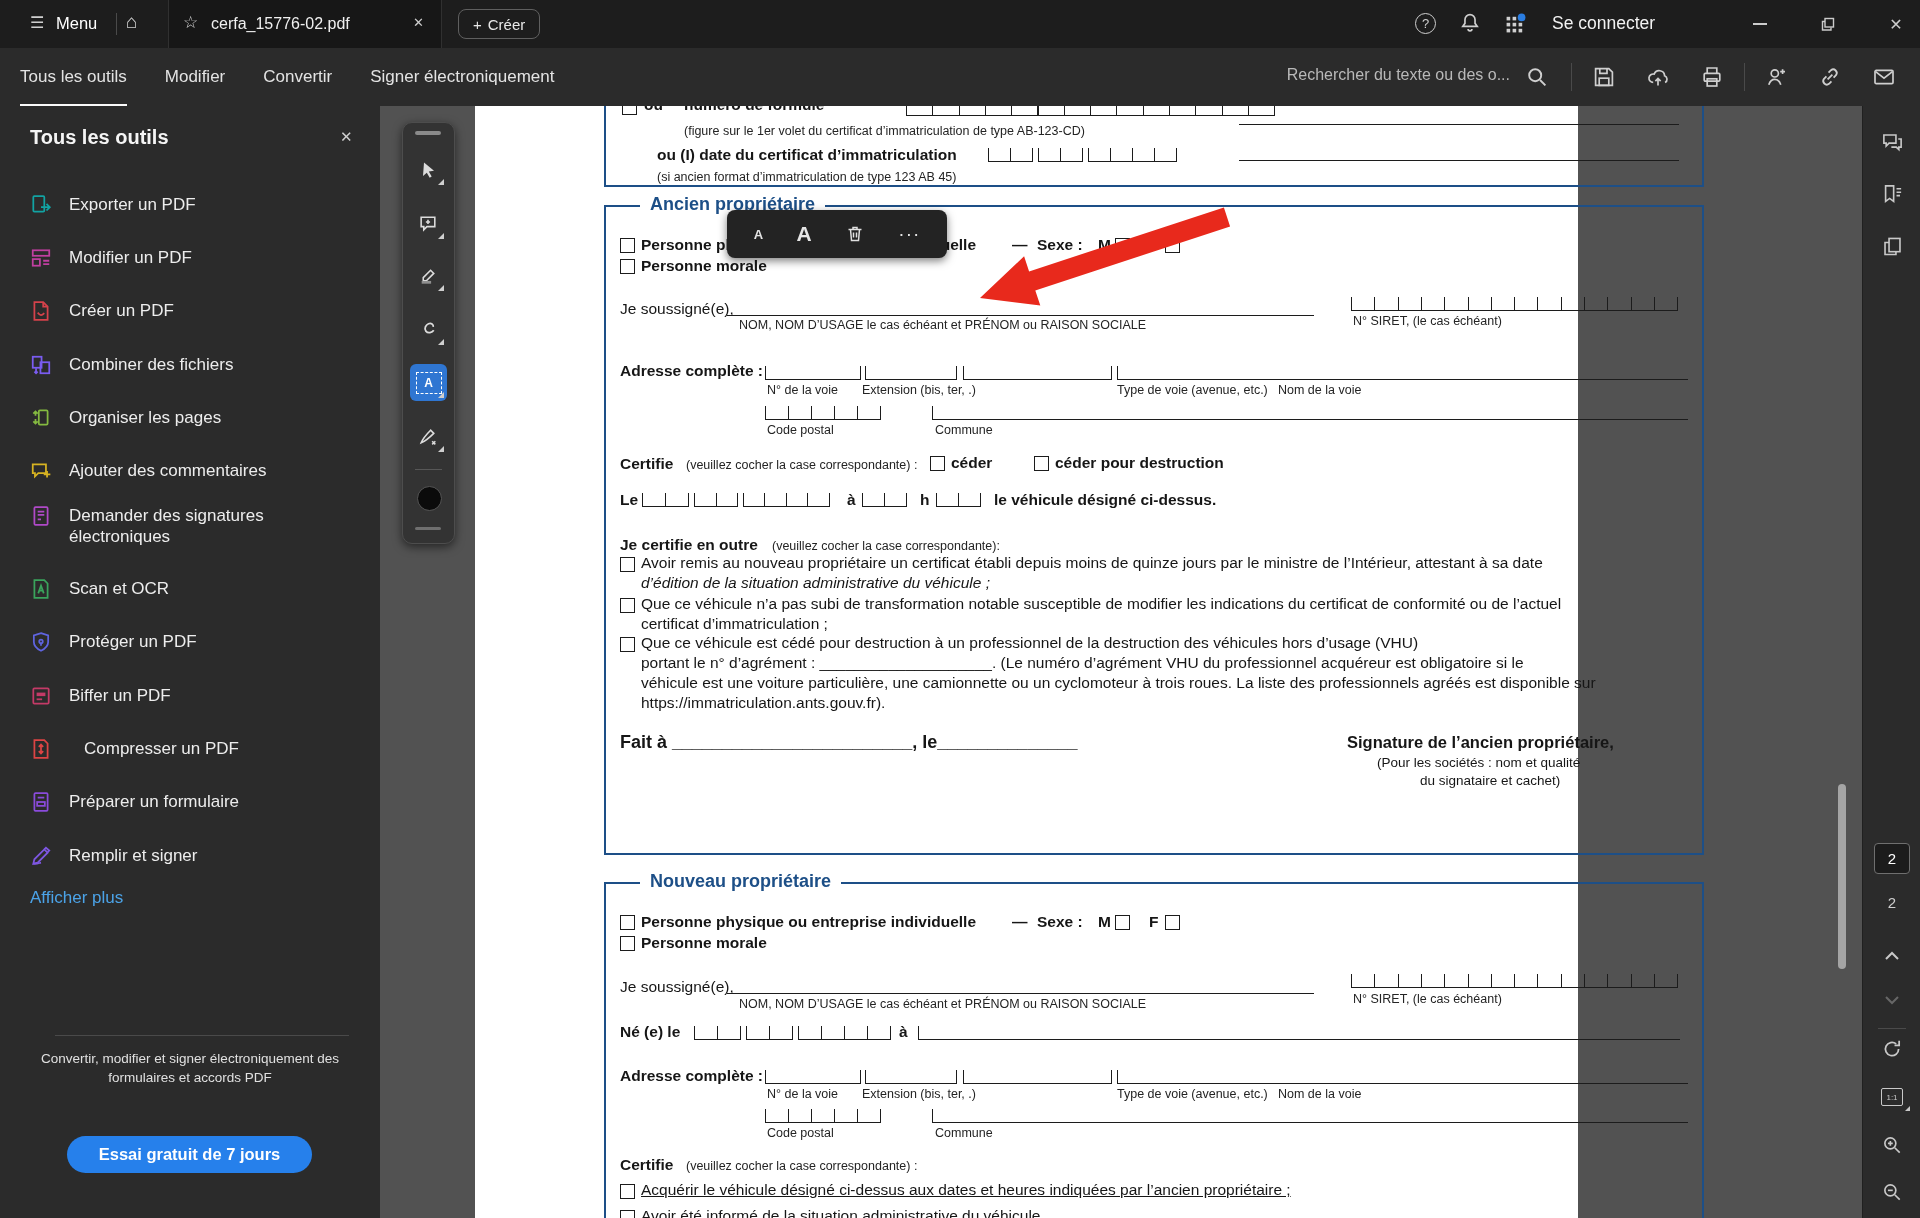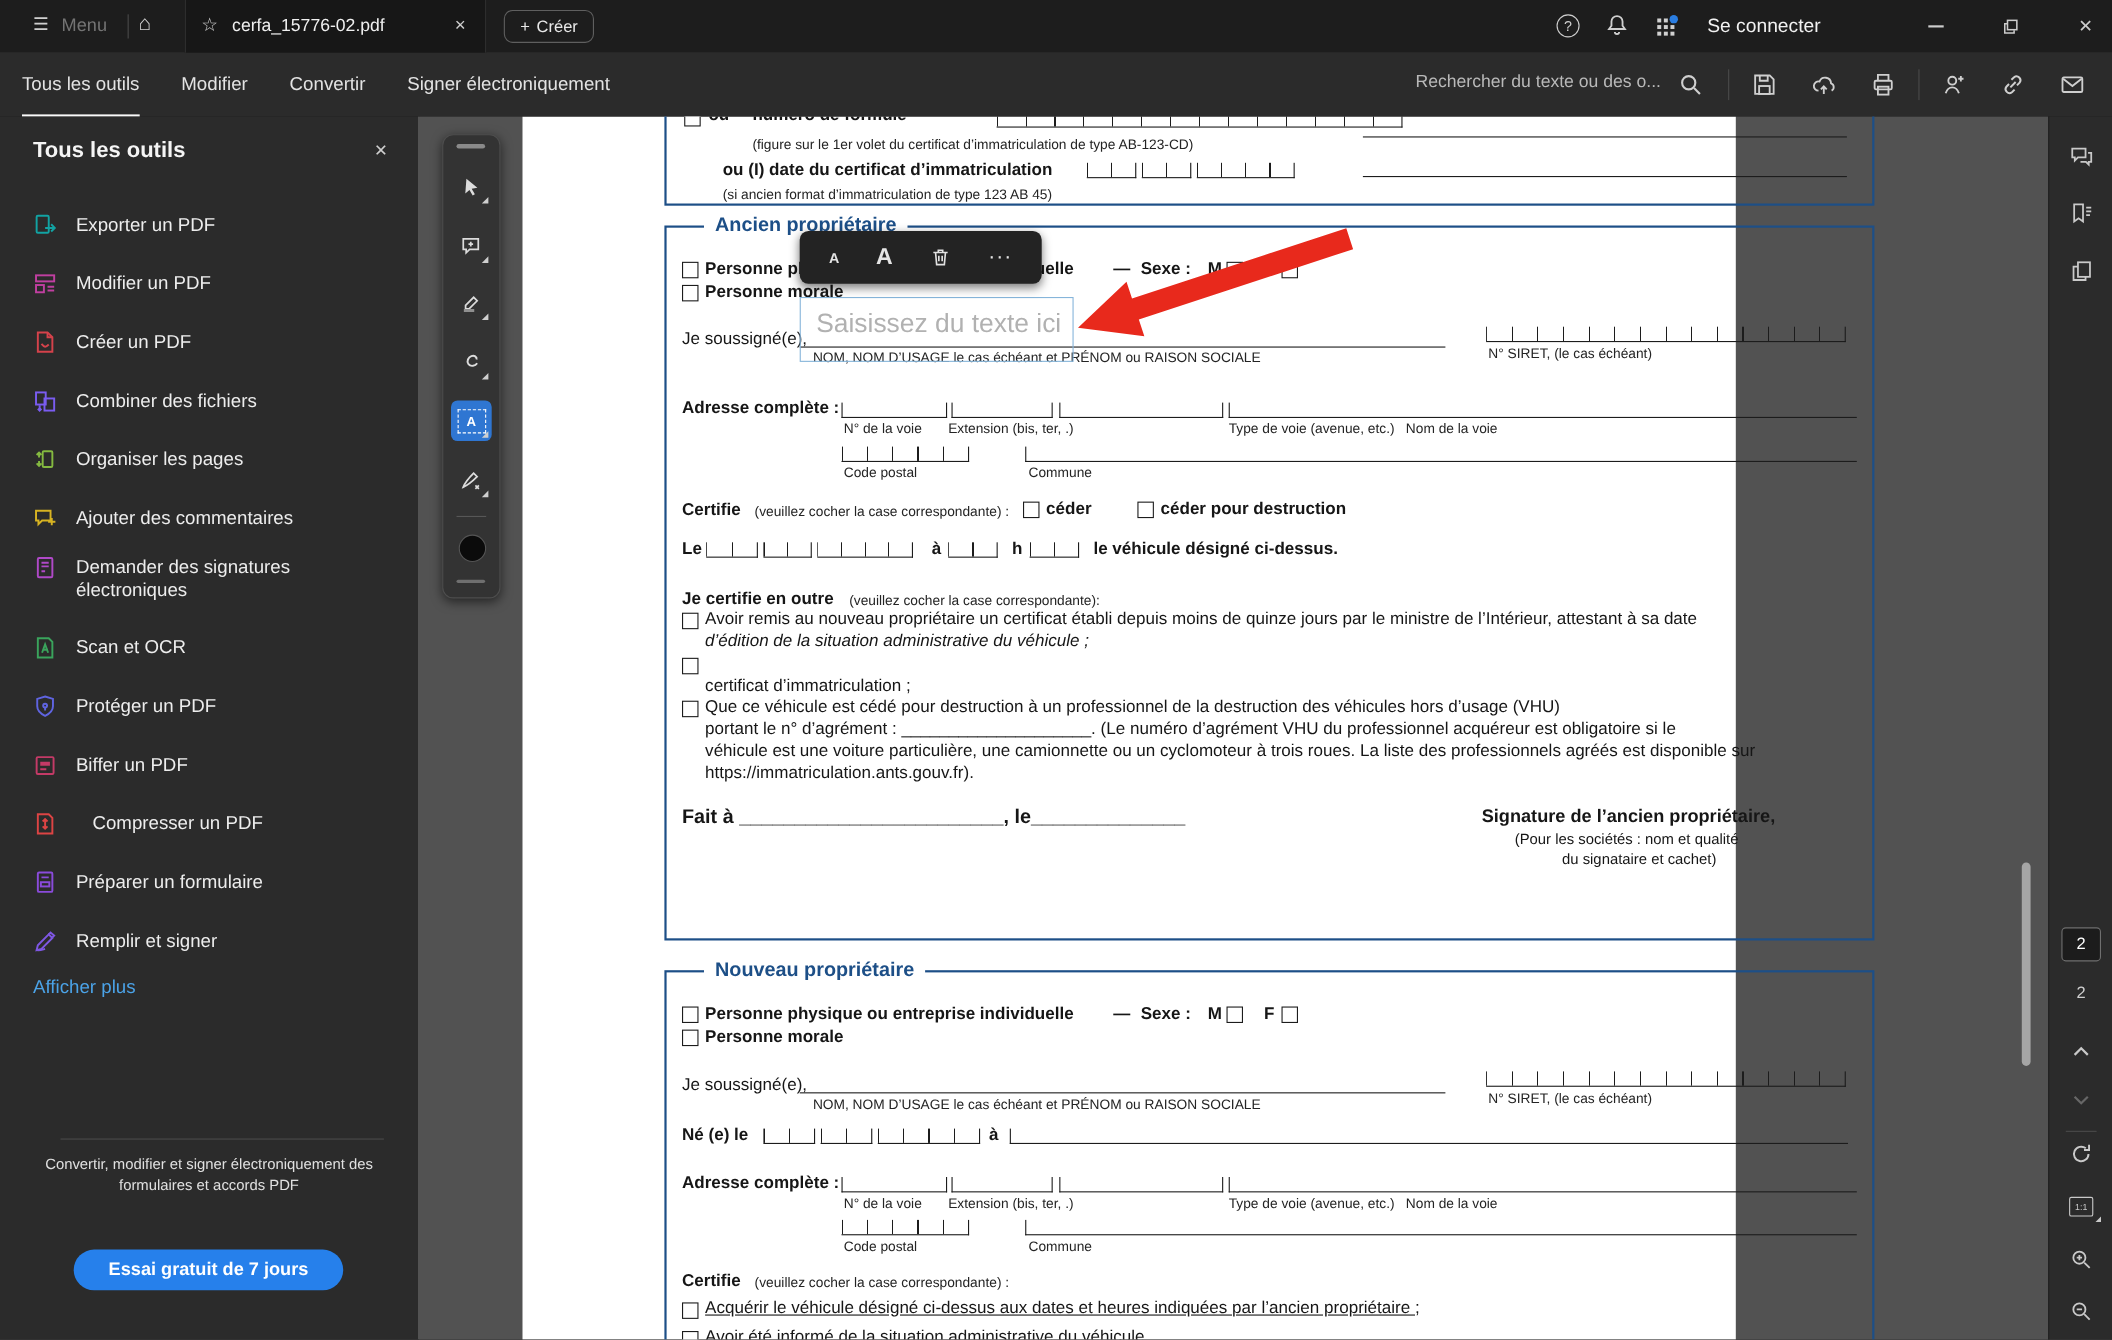--- a/index.html
+++ b/index.html
@@ -66,21 +66,21 @@
   #scrollthumb{left:1458px;top:678px;width:8px;height:185px;background:#a5a5a5;border-radius:4px;}
   .fit-drop::after{content:"";position:absolute;right:-6px;bottom:-2px;border-left:5px solid transparent;border-bottom:5px solid #c9c9c9;}
 </style>
 </head>
 <body>
 
 <div id="app">
 
   <div id="titlebar" class="a">
     <div class="a tb-ic" style="left:30px;top:15px;font-size:16px;">☰</div>
-    <div class="a" style="left:56px;top:14px;font-size:16.5px;color:#737373;">Menu</div>
+    <div class="a" style="left:56px;top:14px;font-size:16.5px;color:#ffffff;">Menu</div>
     <div class="vdiv" style="left:116px;top:13px;height:22px;"></div>
     <div class="a tb-ic" style="left:126px;top:12px;font-size:19px;">⌂</div>
     <div id="doc-tab" class="a">
       <div class="a tb-ic" style="left:14px;top:14px;">☆</div>
       <div class="a" style="left:42px;top:15px;font-size:16px;color:#f0f0f0;">cerfa_15776-02.pdf</div>
       <div class="a tb-ic" style="left:244px;top:16px;font-size:13px;">✕</div>
     </div>
     <div id="create-btn" class="a">
       <span>+</span>
       <span>Créer</span>
@@ -387,20 +387,21 @@
         <div class="ft fb" style="left:388px;top:284px;">le véhicule désigné ci-dessus.</div>
 
         <div class="ft fb" style="left:14px;top:329px;">Je certifie en outre</div>
         <div class="fs" style="left:166px;top:332px;">(veuillez cocher la case correspondante):</div>
 
         <div class="cbx" style="left:14px;top:350px;"></div>
         <div class="ft" style="left:35px;top:347px;">Avoir remis au nouveau propriétaire un certificat établi depuis moins de quinze jours par le ministre de l’Intérieur, attestant à sa date</div>
         <div class="ft" style="left:35px;top:367px;font-style:italic;">d’édition de la situation administrative du véhicule ;</div>
 
         <div class="cbx" style="left:14px;top:391px;"></div>
+        <div class="ft" style="left:35px;top:388px;">Que ce véhicule n’a pas subi de transformation notable susceptible de modifier les indications du certificat de conformité ou de l’actuel</div>
         <div class="ft" style="left:35px;top:408px;">certificat d’immatriculation ;</div>
 
         <div class="cbx" style="left:14px;top:430px;"></div>
         <div class="ft" style="left:35px;top:427px;">Que ce véhicule est cédé pour destruction à un professionnel de la destruction des véhicules hors d’usage (VHU)</div>
         <div class="ft" style="left:35px;top:447px;">portant le n° d’agrément : ____________________. (Le numéro d’agrément VHU du professionnel acquéreur est obligatoire si le</div>
         <div class="ft" style="left:35px;top:467px;">véhicule est une voiture particulière, une camionnette ou un cyclomoteur à trois roues. La liste des professionnels agréés est disponible sur</div>
         <div class="ft" style="left:35px;top:487px;">https://immatriculation.ants.gouv.fr).</div>
 
         <div class="ft fb" style="left:14px;top:525px;font-size:18px;">Fait à ________________________, le______________</div>
         <div class="ft fb" style="left:741px;top:526px;font-size:16.5px;">Signature de l’ancien propriétaire,</div>
@@ -452,23 +453,20 @@
 
         <div class="ft fb" style="left:14px;top:272px;">Certifie</div>
         <div class="fs" style="left:80px;top:275px;">(veuillez cocher la case correspondante) :</div>
 
         <div class="cbx" style="left:14px;top:300px;"></div>
         <div class="ft" style="left:35px;top:297px;text-decoration:underline;">Acquérir le véhicule désigné ci-dessus aux dates et heures indiquées par l’ancien propriétaire ;</div>
         <div class="cbx" style="left:14px;top:326px;"></div>
         <div class="ft" style="left:35px;top:323px;">Avoir été informé de la situation administrative du véhicule</div>
       </div>
 
-      <div id="textframe" class="a">
-        <div id="placeholder">Saisissez du texte ici</div>
-      </div>
 
       <div id="minibar" class="a">
         <span style="font-size:13px;font-weight:bold;color:#e5e5e5;">A</span>
         <span style="font-size:21px;font-weight:bold;color:#e5e5e5;">A</span>
         <span>
           <svg width="20" height="20" viewBox="0 0 20 20" fill="none" stroke="#e0e0e0" stroke-width="1.5">
             <path d="M3.5 5.5h13M8 5.5V3.5h4v2M5.5 5.5l1 11h7l1-11"></path>
               <path d="M8.5 8.5v5M11.5 8.5v5"></path>
           </svg>
           </span>

